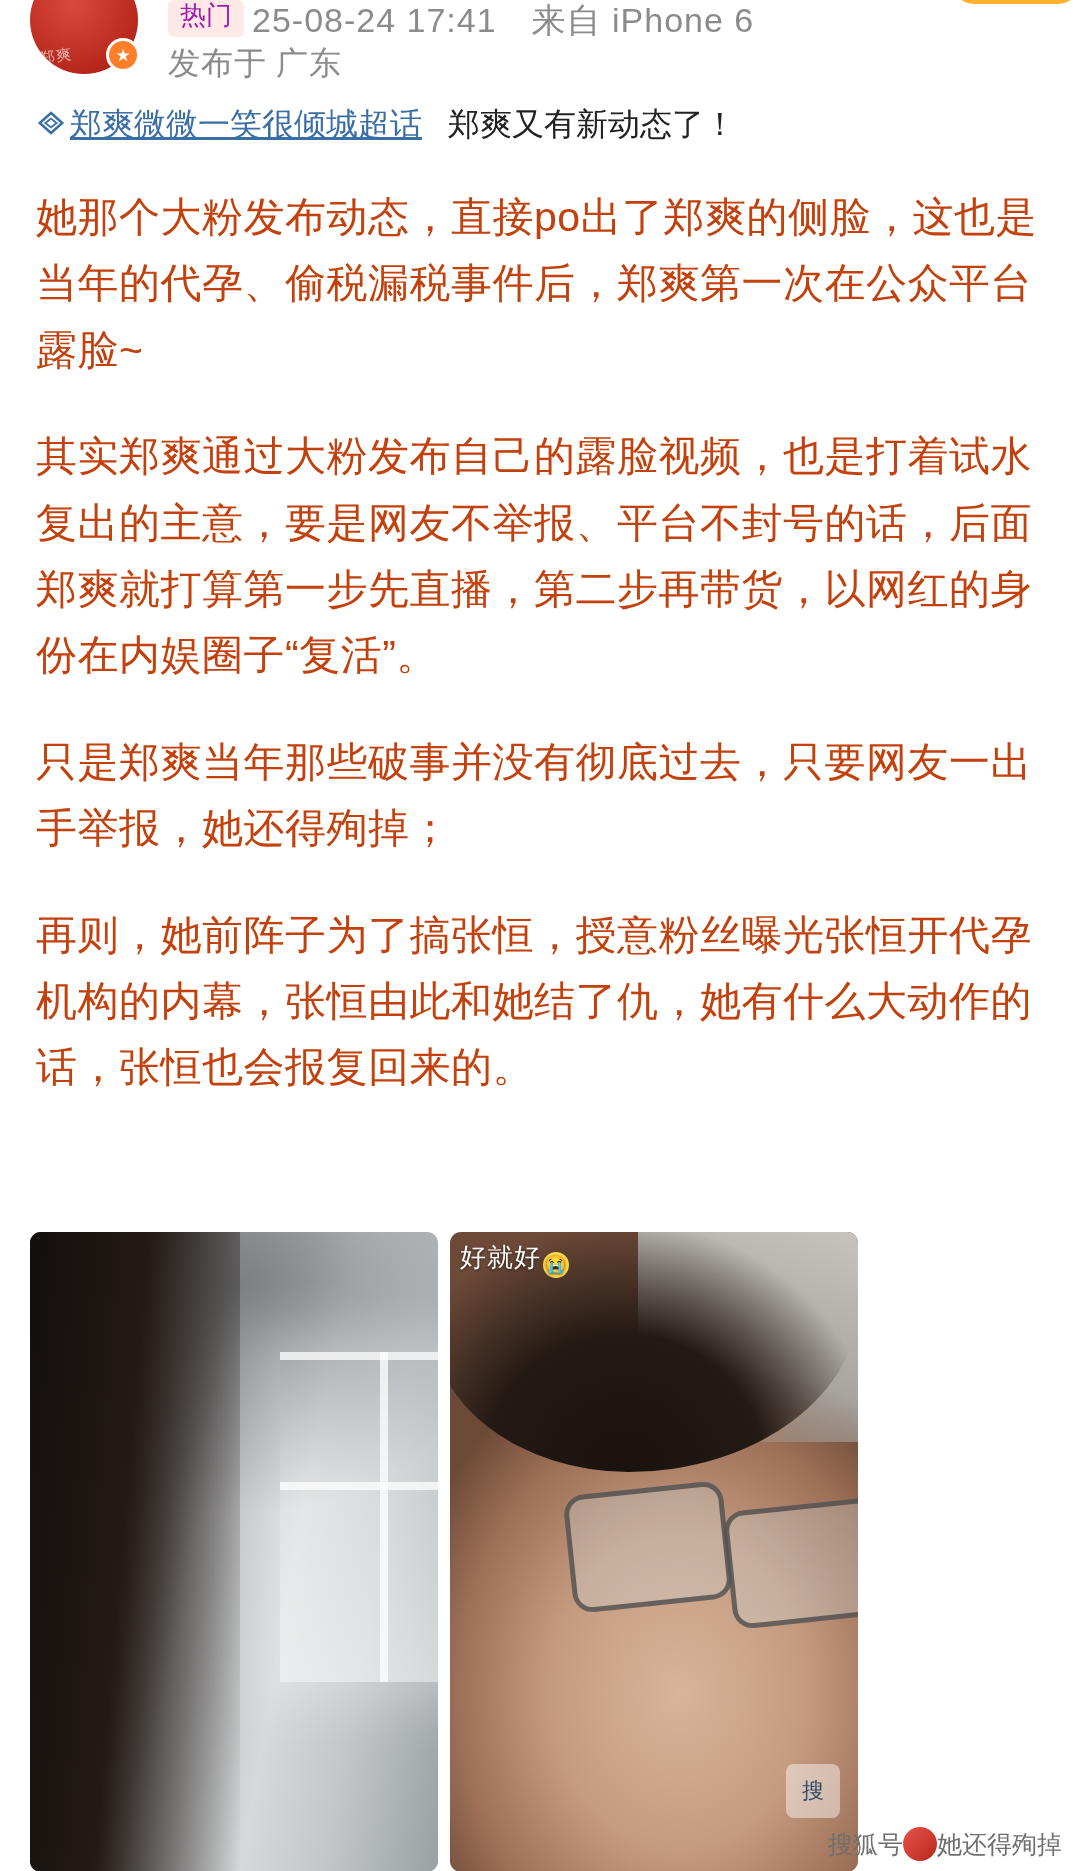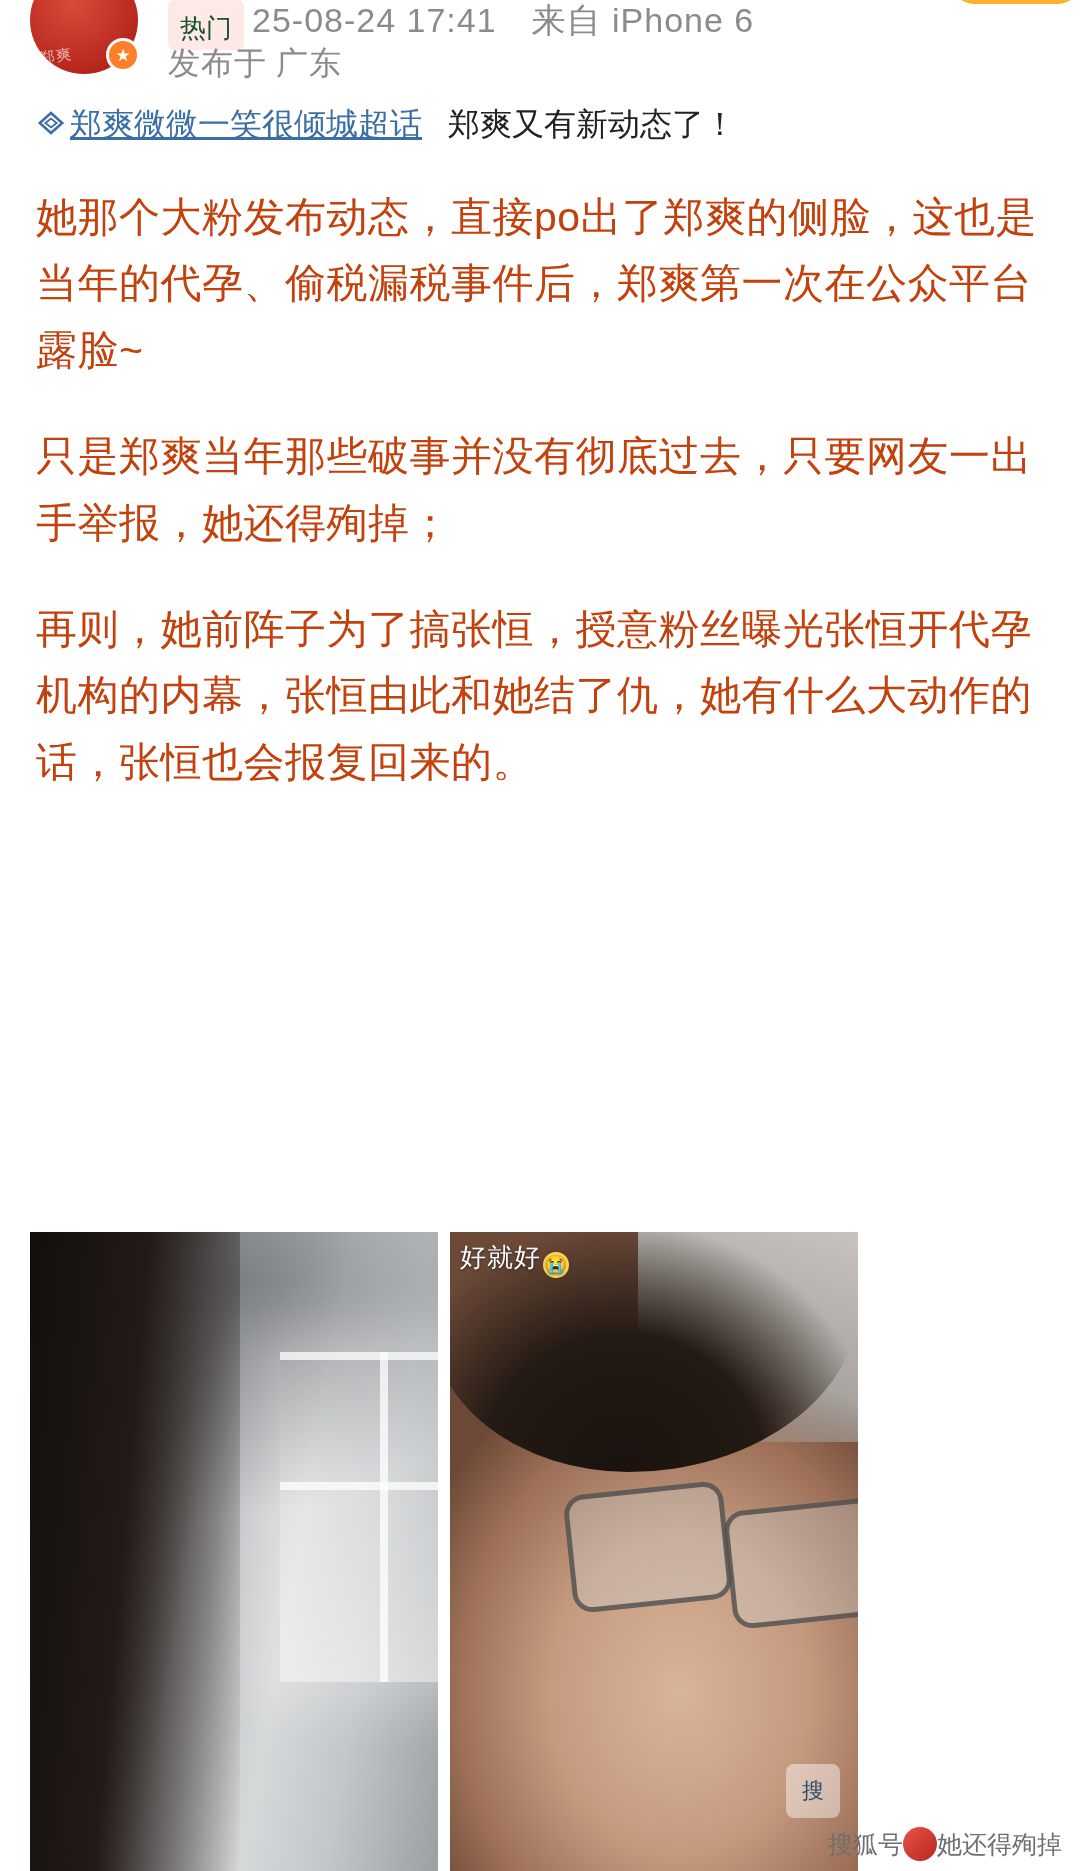--- a/index.html
+++ b/index.html
@@ -69,23 +69,23 @@
     color: #fff;
     font-size: 17px;
     line-height: 1;
   }
 
   .hot-tag {
     position: absolute;
     left: 168px;
     top: 0px;
     background: #ffe9e6;
-    color: #14532d;
+    color: #a21caf;
     font-size: 26px;
-    padding: 13px 12px 6px;
+    padding: 0 12px 6px;
     border-radius: 6px;
     line-height: 1.2;
     white-space: nowrap;
   }
 
   .meta-line {
     position: absolute;
     left: 252px;
     top: -2px;
     font-size: 34px;
@@ -162,20 +162,21 @@
     height: 640px;
     display: flex;
     gap: 12px;
   }
   .img-box {
     position: relative;
     width: 408px;
     height: 640px;
     overflow: hidden;
     background: #cfd3d6;
+    border-radius: 11px;
   }
 
   
   .img-left {
     background:
       radial-gradient(ellipse 120% 60% at 50% 8%, #7c7f82 0%, rgba(124,127,130,0) 60%),
       linear-gradient(100deg, #1b1613 0%, #2b221d 14%, #6f6a66 26%, #b9bcbe 42%, #d6d9da 62%, #c3c7c9 78%, #9aa0a3 100%);
   }
   .img-left::before {
     content: "";
@@ -318,20 +319,21 @@
 <div class="content">
 
   <div class="supertopic-line">
     <a class="supertopic" href="#"><svg class="diamond-icon" viewBox="0 0 24 24">
           <path d="M12 4 L21 12 L12 20 L3 12 Z" fill="none" stroke="#3b6ea5" stroke-width="2"></path>
           <path d="M12 8.5 L16.5 12 L12 15.5 L7.5 12 Z" fill="none" stroke="#3b6ea5" stroke-width="1.5"></path>
         </svg><span>郑爽微微一笑很倾城超话</span></a><span class="supertopic-tail">郑爽又有新动态了！</span>
   </div>
 
   <p class="para">她那个大粉发布动态，直接po出了郑爽的侧脸，这也是当年的代孕、偷税漏税事件后，郑爽第一次在公众平台露脸~</p>
+  <p class="para">其实郑爽通过大粉发布自己的露脸视频，也是打着试水复出的主意，要是网友不举报、平台不封号的话，后面郑爽就打算第一步先直播，第二步再带货，以网红的身份在内娱圈子“复活”。</p>
   <p class="para">只是郑爽当年那些破事并没有彻底过去，只要网友一出手举报，她还得殉掉；</p>
   <p class="para">再则，她前阵子为了搞张恒，授意粉丝曝光张恒开代孕机构的内幕，张恒由此和她结了仇，她有什么大动作的话，张恒也会报复回来的。</p>
 </div>
 
 <div class="images">
 
   <div class="img-box img-left">
     <div class="win-bar" style="left:250px; top:120px; width:210px; height:8px;"></div>
     <div class="win-bar" style="left:250px; top:250px; width:210px; height:8px;"></div>
     <div class="win-bar" style="left:350px; top:120px; width:8px; height:330px;"></div>

